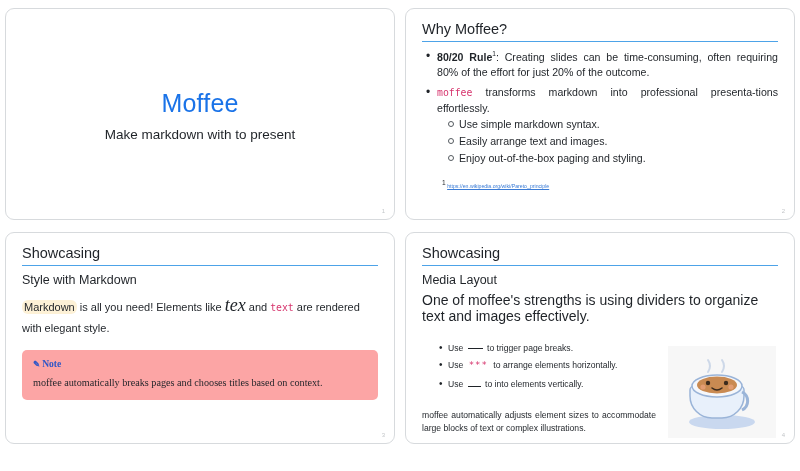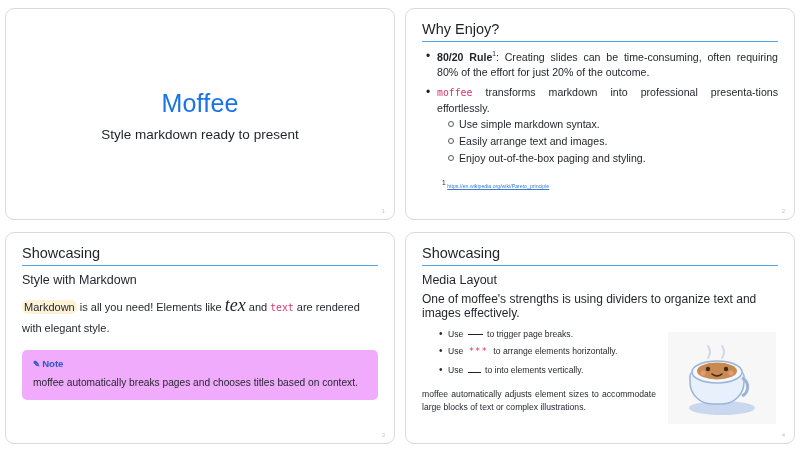--- a/index.html
+++ b/index.html
@@ -137,43 +137,44 @@
     padding: 1px 2px;
     border-radius: 6px;
   }
   .texi {
     font-family: "Liberation Serif", serif;
     font-style: italic;
     font-size: 18px;
   }
   .note-box {
     margin-top: 13px;
-    background: #f0abfc;
+    background: #fca5a5;
     border-radius: 5px;
     padding: 8px 11px 10px 11px;
+    font-family: Liberation Serif, serif;
   }
   .note-title {
     color: #2f57c7;
     font-size: 9.6px;
     font-weight: bold;
     margin-bottom: 6px;
   }
   .note-title .pen { font-size: 8.5px; margin-right: 2px; }
   .note-body {
     font-size: 10.2px;
     line-height: 1.5;
     color: #1f2328;
     text-align: justify;
   }
 
   
   .intro-line {
-    font-size: 12px;
-    color: #1f2328;
-    margin-bottom: 8px;
+    font-size: 14px;
+    color: #1f2328;
+    margin-bottom: 18px;
   }
   .cols {
     display: flex;
     gap: 10px;
   }
   .col-left { flex: 1 1 auto; }
   .col-right {
     width: 112px;
     flex: 0 0 112px;
     display: flex;
@@ -219,43 +220,43 @@
     font-family: "DejaVu Sans Mono", monospace;
     font-size: 9px;
     letter-spacing: 1px;
     margin: 0 3px;
   }
   .para-small {
     font-size: 8.6px;
     line-height: 1.55;
     color: #1f2328;
     text-align: justify;
-    margin-top: 12px;
+    margin-top: 19px;
   }
   .cup-wrap {
     width: 108px; height: 92px;
     background: #f7f7f7;
     display: flex;
     align-items: center;
     justify-content: center;
   }
 </style>
 </head>
 <body>
 
 <div class="deck">
 
   <div class="slide title-slide">
     <div class="big-title">Moffee</div>
-    <div class="subtitle">Style markdown ready to present</div>
+    <div class="subtitle">Make markdown with to present</div>
     <div class="page-num">1</div>
   </div>
 
   <div class="slide">
-    <div class="slide-h">Why Enjoy?</div>
+    <div class="slide-h">Why Moffee?</div>
     <ul class="lvl1">
       <li>
         <span class="strong">80/20 Rule</span><sup>1</sup><span>: Creating slides can be time-consuming, often requiring 80% of the effort for just 20% of the outcome.</span>
       </li>
       <li>
         <span class="code-pink">moffee</span><span> transforms markdown into professional presenta-tions effortlessly.</span>
         <ul class="lvl2">
           <li>Use simple markdown syntax.</li>
           <li>Easily arrange text and images.</li>
           <li>Enjoy out-of-the-box paging and styling.</li>

